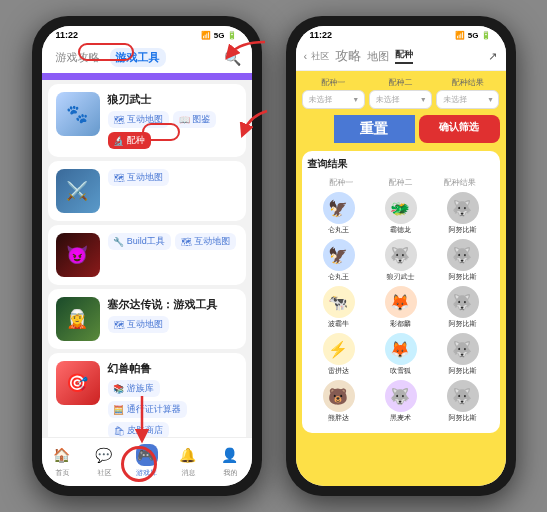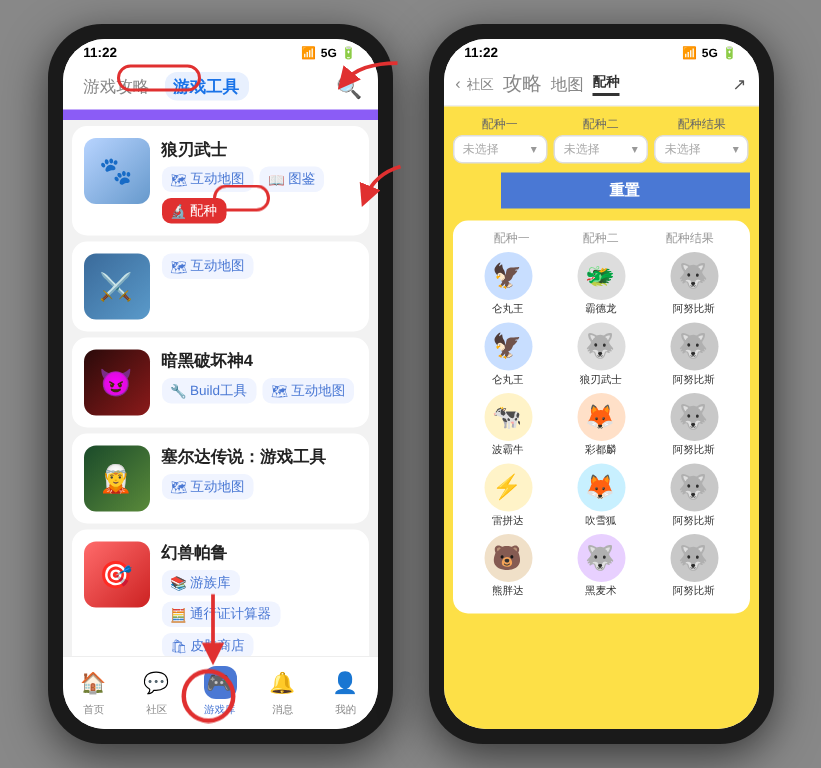--- a/index.html
+++ b/index.html
@@ -274,21 +274,21 @@
       margin-bottom: 8px;
     }
 
     .btn-reset {
       flex: 1;
       background: #4a78d4;
       color: #fff;
       border: none;
       border-radius: 0;
       padding: 5px;
-      font-size: 10px;
+      font-size: 14px;
       font-weight: 600;
       text-align: center;
       margin-left: 32px;
     }
 
     .btn-confirm {
       flex: 1;
       background: #e03030;
       color: #fff;
       border: none;
@@ -417,21 +417,20 @@
                 <span>🗺</span>
                 <span>互动地图</span>
               </div>
             </div>
           </div>
         </div>
 
         <div class="game-item">
           <div class="game-thumb thumb-diablo">😈</div>
           <div class="game-info">
-            <div class="game-name">暗黑破坏神4</div>
             <div class="game-tools">
               <div class="tool-btn">
                 <span>🔧</span>
                 <span>Build工具</span>
               </div>
               <div class="tool-btn">
                 <span>🗺</span>
                 <span>互动地图</span>
               </div>
             </div>
@@ -577,23 +576,25 @@
             <div class="breed-label">配种结果</div>
             <div class="breed-dropdown">
               <span style="font-size:8px;color:#aaa">未选择</span>
               <span>▾</span>
             </div>
           </div>
         </div>
 
         <div class="breed-actions">
           <div class="btn-reset">重置</div>
+          <div class="btn-confirm">确认筛选</div>
         </div>
 
         <div class="results-section">
+          <div class="results-title">查询结果</div>
 
           <div class="results-header">
             <span>配种一</span>
             <span>配种二</span>
             <span>配种结果</span>
           </div>
 
           <div class="result-row">
             <div class="result-cell">
               <div class="result-avatar av-blue">🦅</div>

